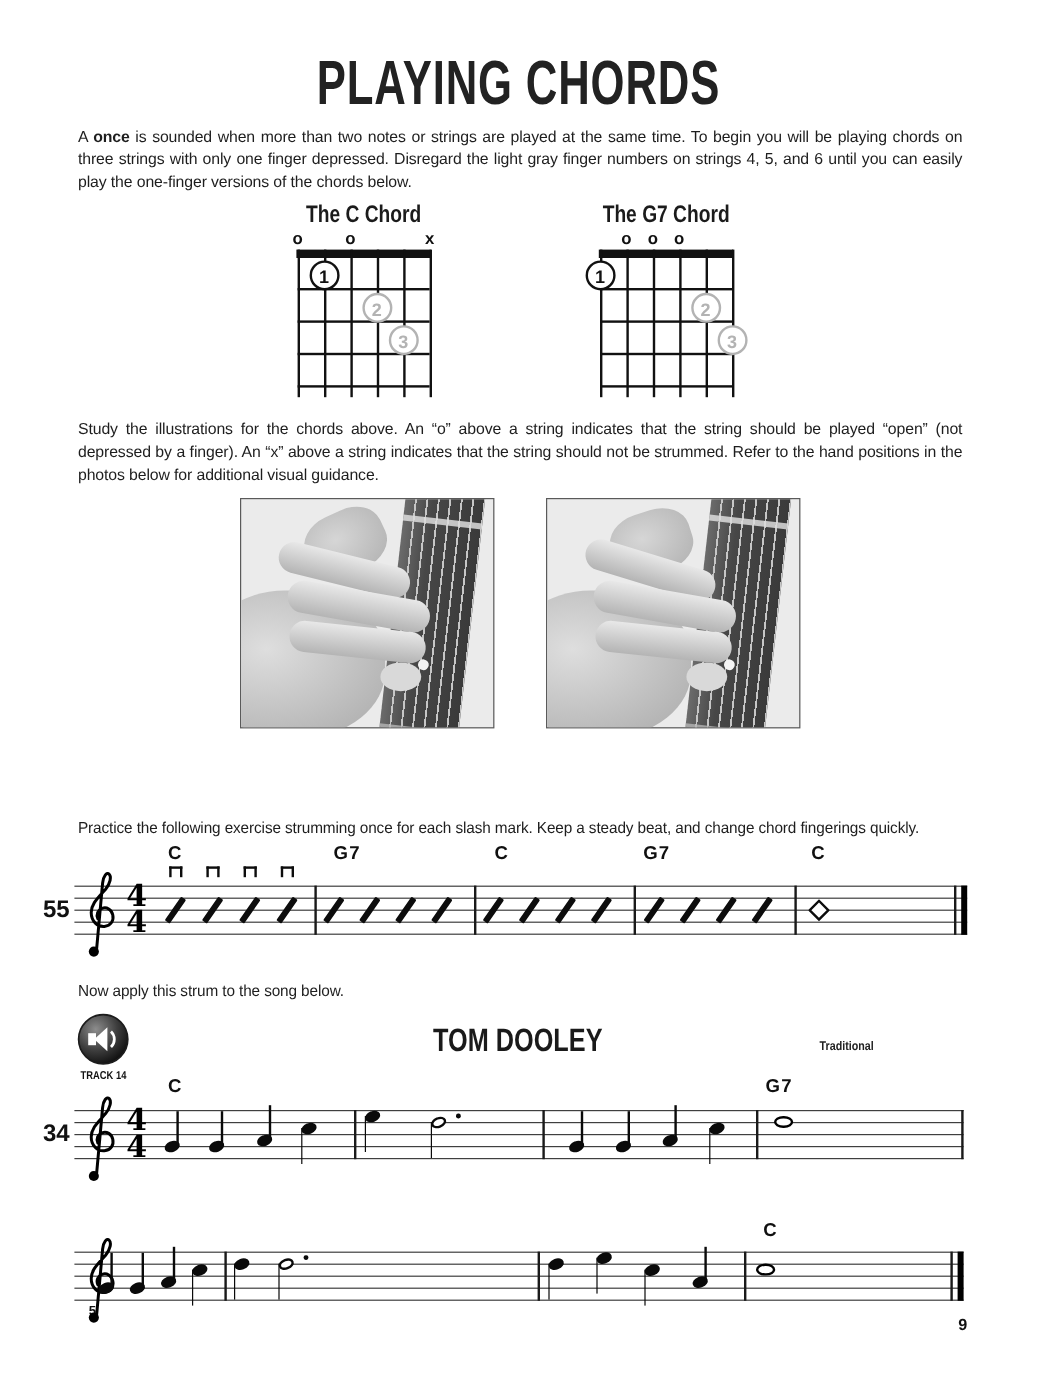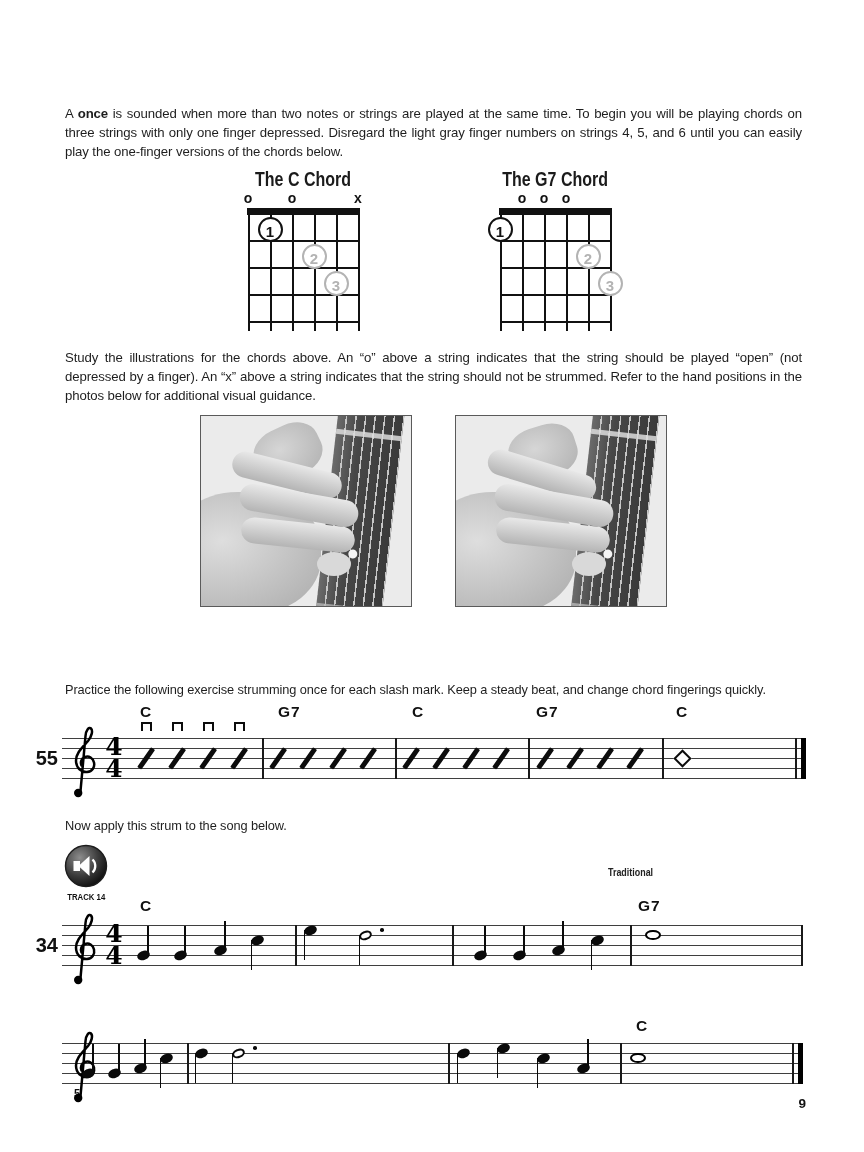--- a/index.html
+++ b/index.html
@@ -58,31 +58,34 @@
            transform:rotate(45deg);box-sizing:border-box;}
   .nh{position:absolute;border-radius:50%;box-sizing:border-box;}
   .nq{width:12.6px;height:8.8px;background:#0a0a0a;transform:rotate(-21deg);}
   .nhh{width:12.6px;height:8.8px;background:#fff;border:2.3px solid #0a0a0a;transform:rotate(-21deg);}
   .nw{width:15.4px;height:9.8px;background:#fff;border:2.7px solid #000;}
   .stem{position:absolute;width:1.7px;background:#0a0a0a;}
   .dot{position:absolute;width:3.6px;height:3.6px;border-radius:50%;background:#0a0a0a;}
   
   #song-title{top:852px;left:0;width:864px;text-align:center;}
   #song-title span{display:inline-block;font-size:27px;font-weight:700;transform:scaleX(0.78);white-space:nowrap;color:#1a1a1a;}
-  #credit{top:862px;left:600px;width:203px;text-align:left;}
+  #credit{top:862px;left:600px;width:203px;text-align:center;}
   #credit span{display:inline-block;font-size:10.5px;font-weight:700;transform:scaleX(0.85);transform-origin:right;color:#222;}
   #track-label{top:886px;left:50px;width:72px;text-align:center;}
   #track-label span{display:inline-block;font-size:9.5px;font-weight:700;transform:scaleX(0.82);white-space:nowrap;color:#111;}
   #page-number{top:1096px;left:758px;width:48px;text-align:right;font-size:13.5px;font-weight:700;color:#111;}
 </style>
 </head>
 <body>
 
 <div id="page">
 
+  <div class="abs" id="main-title">
+    <span>PLAYING CHORDS</span>
+  </div>
 
   <div class="abs para" style="top:104px;"><span>A </span><b>once</b><span> is sounded when more than two notes or strings are played at the same time. To begin you will be playing chords on three strings with only one finger depressed. Disregard the light gray finger numbers on strings 4, 5, and 6 until you can easily play the one-finger versions of the chords below.</span></div>
 
   <div id="diagrams">
       <div class="dtitle" style="left: 213px; top: 168px; position: absolute;"><span>The C Chord</span></div>
       <div class="gline" style="left: 247px; top: 208px; width: 112px; height: 7px; position: absolute;"></div>
       <div class="gline" style="left: 248px; top: 208px; width: 1.6px; height: 123px; position: absolute;"></div>
       <div class="gline" style="left: 270px; top: 208px; width: 1.6px; height: 123px; position: absolute;"></div>
       <div class="gline" style="left: 292px; top: 208px; width: 1.6px; height: 123px; position: absolute;"></div>
       <div class="gline" style="left: 314px; top: 208px; width: 1.6px; height: 123px; position: absolute;"></div>
@@ -210,20 +213,21 @@
         </radialGradient>
       </defs>
       <circle cx="22" cy="22" r="20.5" fill="url(#tg)"></circle>
       <circle cx="22" cy="22" r="20.5" fill="none" stroke="#1c1c1c" stroke-width="1.4"></circle>
       <rect x="9.5" y="17" width="6.5" height="10" fill="#fff"></rect>
       <polygon points="14.5,22 25.5,12 25.5,32" fill="#fff"></polygon>
       <path d="M28.5,15.5 A9,9 0 0 1 28.5,28.5" stroke="#fff" stroke-width="2.3" fill="none"></path>
     </svg>
   </div>
   <div class="abs" id="track-label"><span>TRACK 14</span></div>
+  <div class="abs" id="song-title"><span>TOM DOOLEY</span></div>
   <div class="abs" id="credit"><span>Traditional</span></div>
 
   <div id="ex34">
       <div class="sline" style="left: 62px; top: 925px; width: 741px; position: absolute;"></div>
       <div class="sline" style="left: 62px; top: 935px; width: 741px; position: absolute;"></div>
       <div class="sline" style="left: 62px; top: 945px; width: 741px; position: absolute;"></div>
       <div class="sline" style="left: 62px; top: 955px; width: 741px; position: absolute;"></div>
       <div class="sline" style="left: 62px; top: 965px; width: 741px; position: absolute;"></div>
       <div class="exnum" style="left: 20px; top: 934px; position: absolute;">34</div>
       <div style="left: 64px; top: 909px; width: 34px; height: 78px; position: absolute;"><svg width="34" height="78" viewBox="0 0 34 78">

